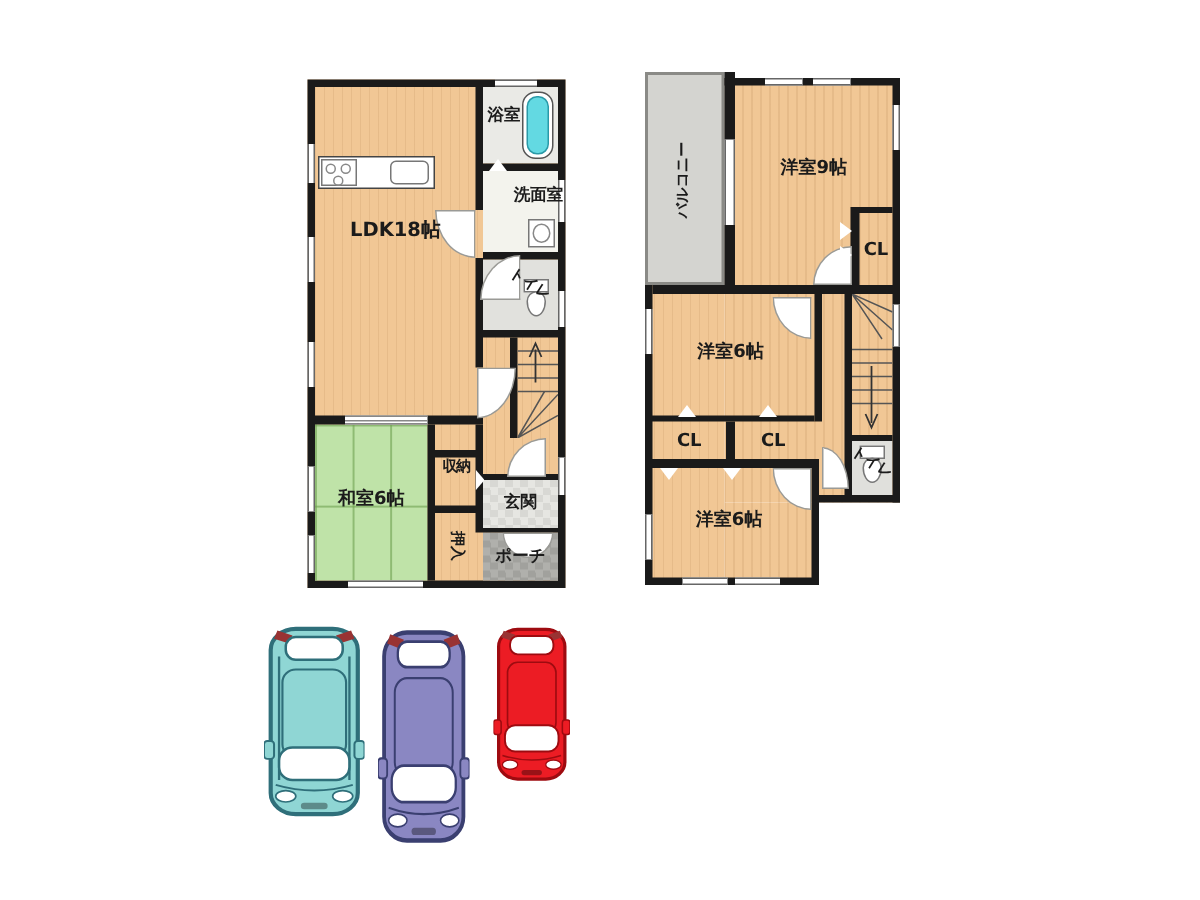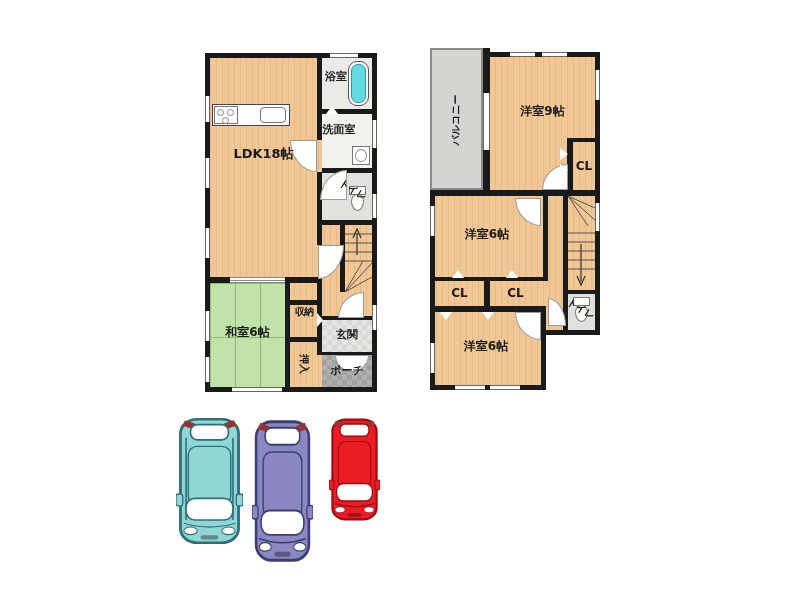--- a/index.html
+++ b/index.html
@@ -108,21 +108,21 @@
 
     <svg class="stairs-svg" style="left:135px;top:167px;" width="27" height="67" viewBox="0 0 27 67">
       <path d="M0 9h27M0 18h27M0 27h27M0 36h27" stroke="#555" stroke-width="1" fill="none"></path>
       <path d="M0 67 L27 38 M0 67 L27 52 M0 67 L18 36" stroke="#555" stroke-width="1" fill="none"></path>
       <line x1="12" y1="30" x2="12" y2="8" stroke="#333" stroke-width="1.2"></line>
       <path d="M8 13 L12 4 L16 13" stroke="#333" stroke-width="1.2" fill="none"></path>
     </svg>
 
     <div class="lbl" style="left:0;top:89px;width:107px;font-size:13px;">LDK18帖</div>
     <div class="lbl" style="left:112px;top:13px;width:28px;">浴室</div>
-    <div class="lbl" style="left:104px;top:66px;width:50px;">洗面室</div>
+    <div class="lbl" style="left:124px;top:66px;width:50px;">洗面室</div>
     <div class="lbl diag" style="left:143px;top:132px;font-size:10px;">トイレ</div>
     <div class="lbl" style="left:0;top:268px;width:75px;font-size:12px;">和室6帖</div>
     <div class="lbl" style="left:80px;top:249px;width:28px;font-size:10px;letter-spacing:-1px;">収納</div>
     <div class="lbl rot90" style="left:94px;top:306px;font-size:10px;">押入</div>
     <div class="lbl" style="left:112px;top:271px;width:50px;">玄関</div>
     <div class="lbl" style="left:112px;top:307px;width:50px;">ポーチ</div>
   </div>
 
   <div class="abs floor2">
 

